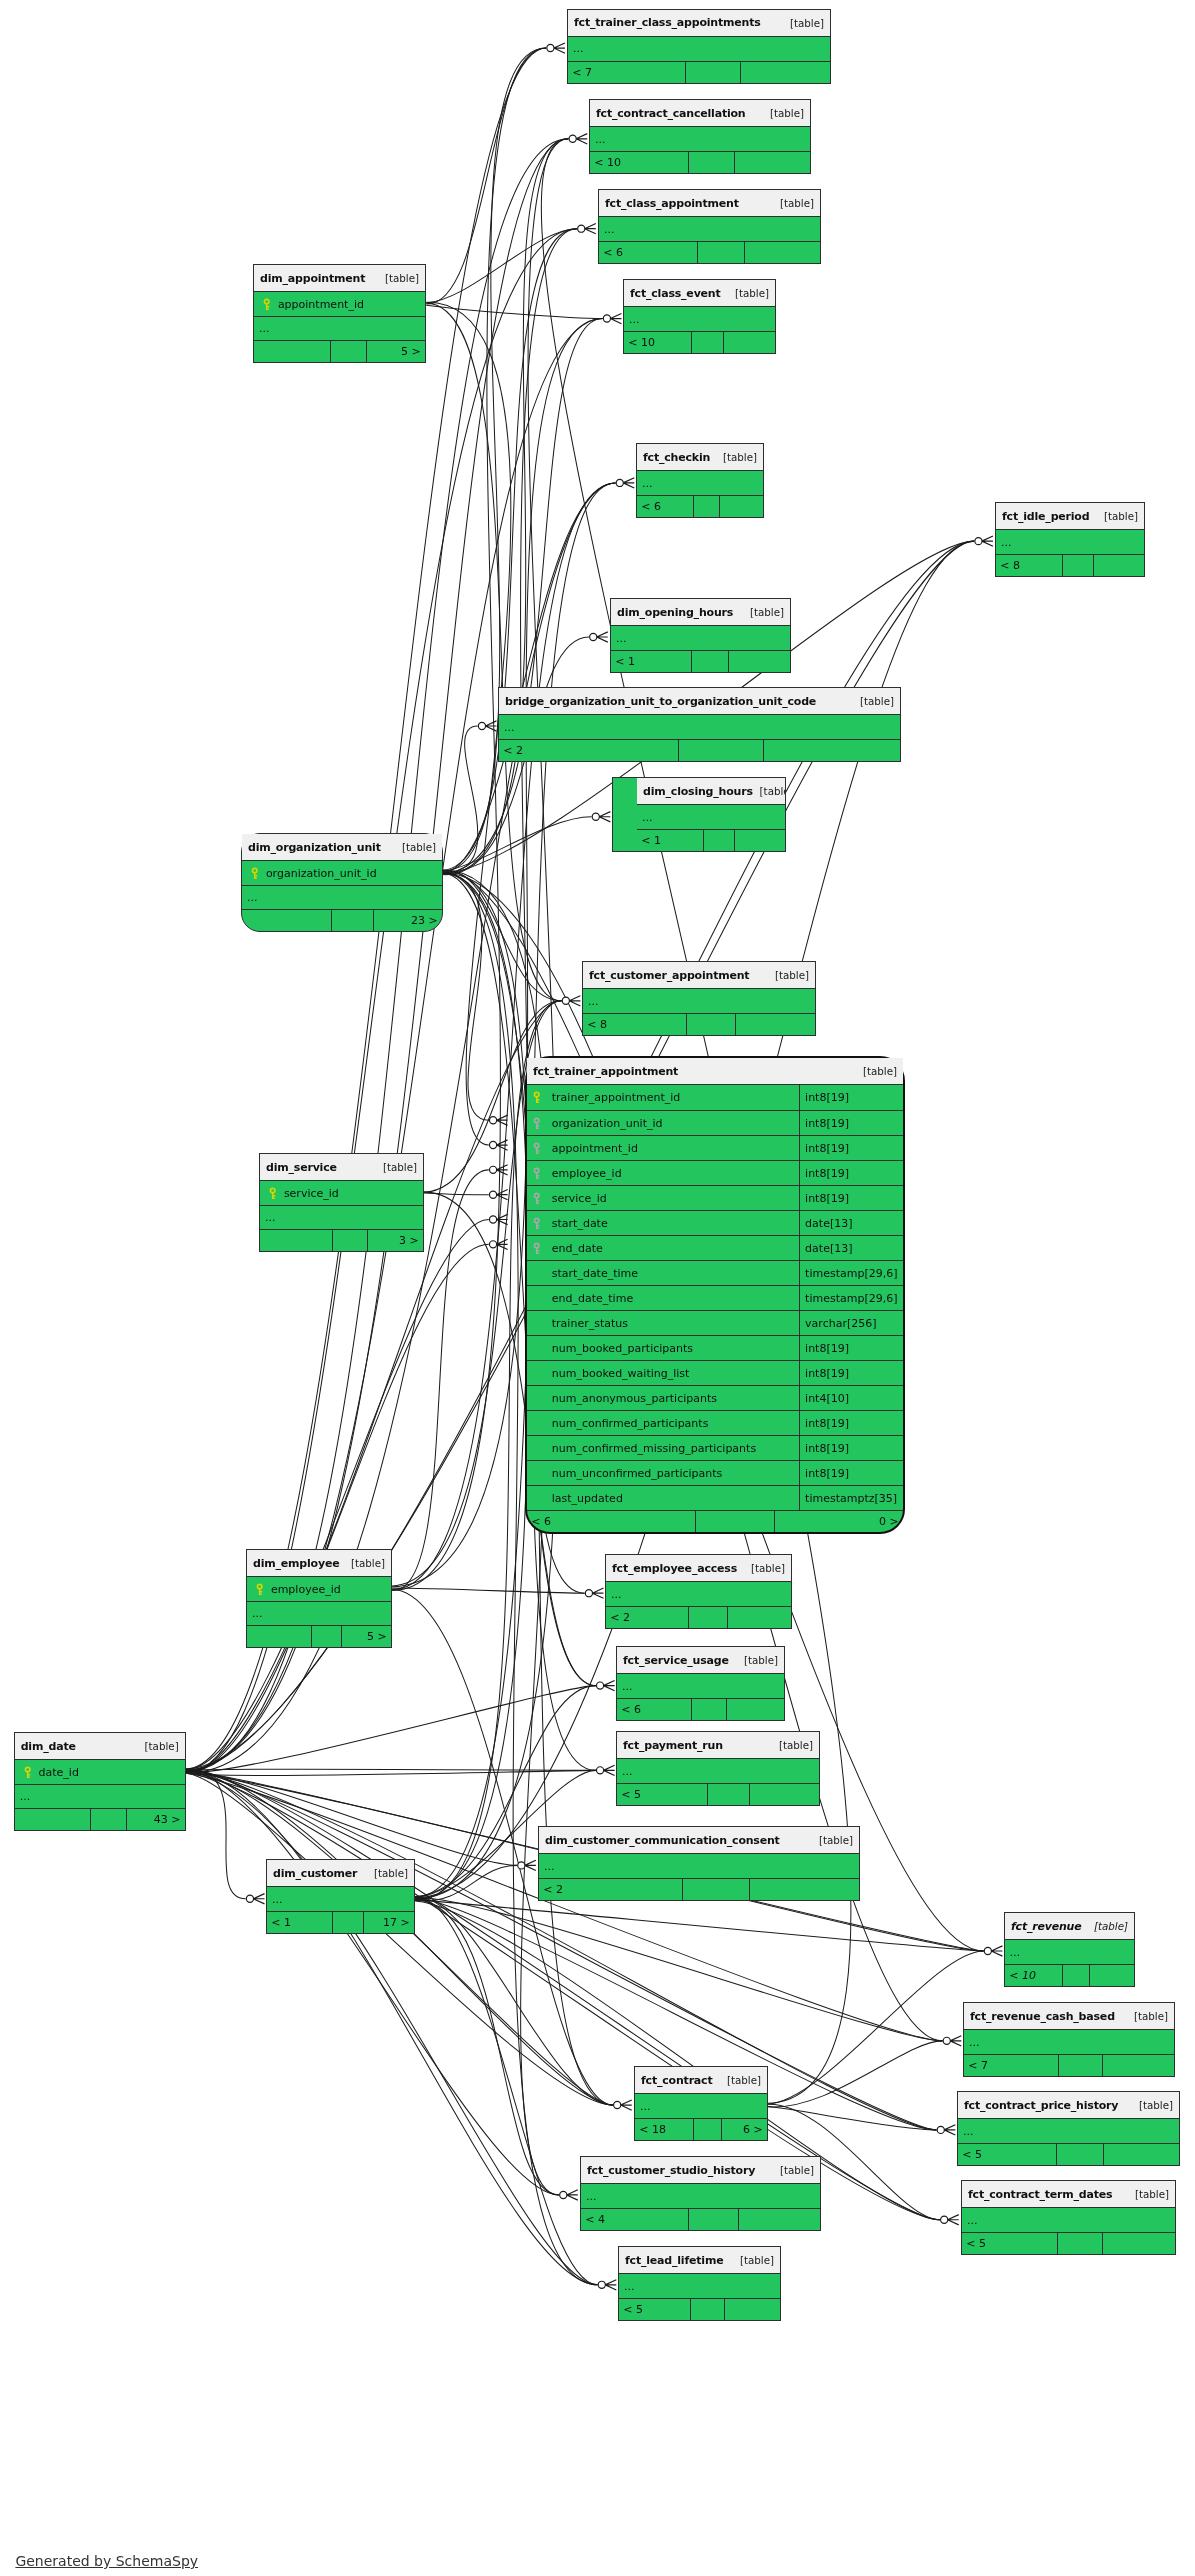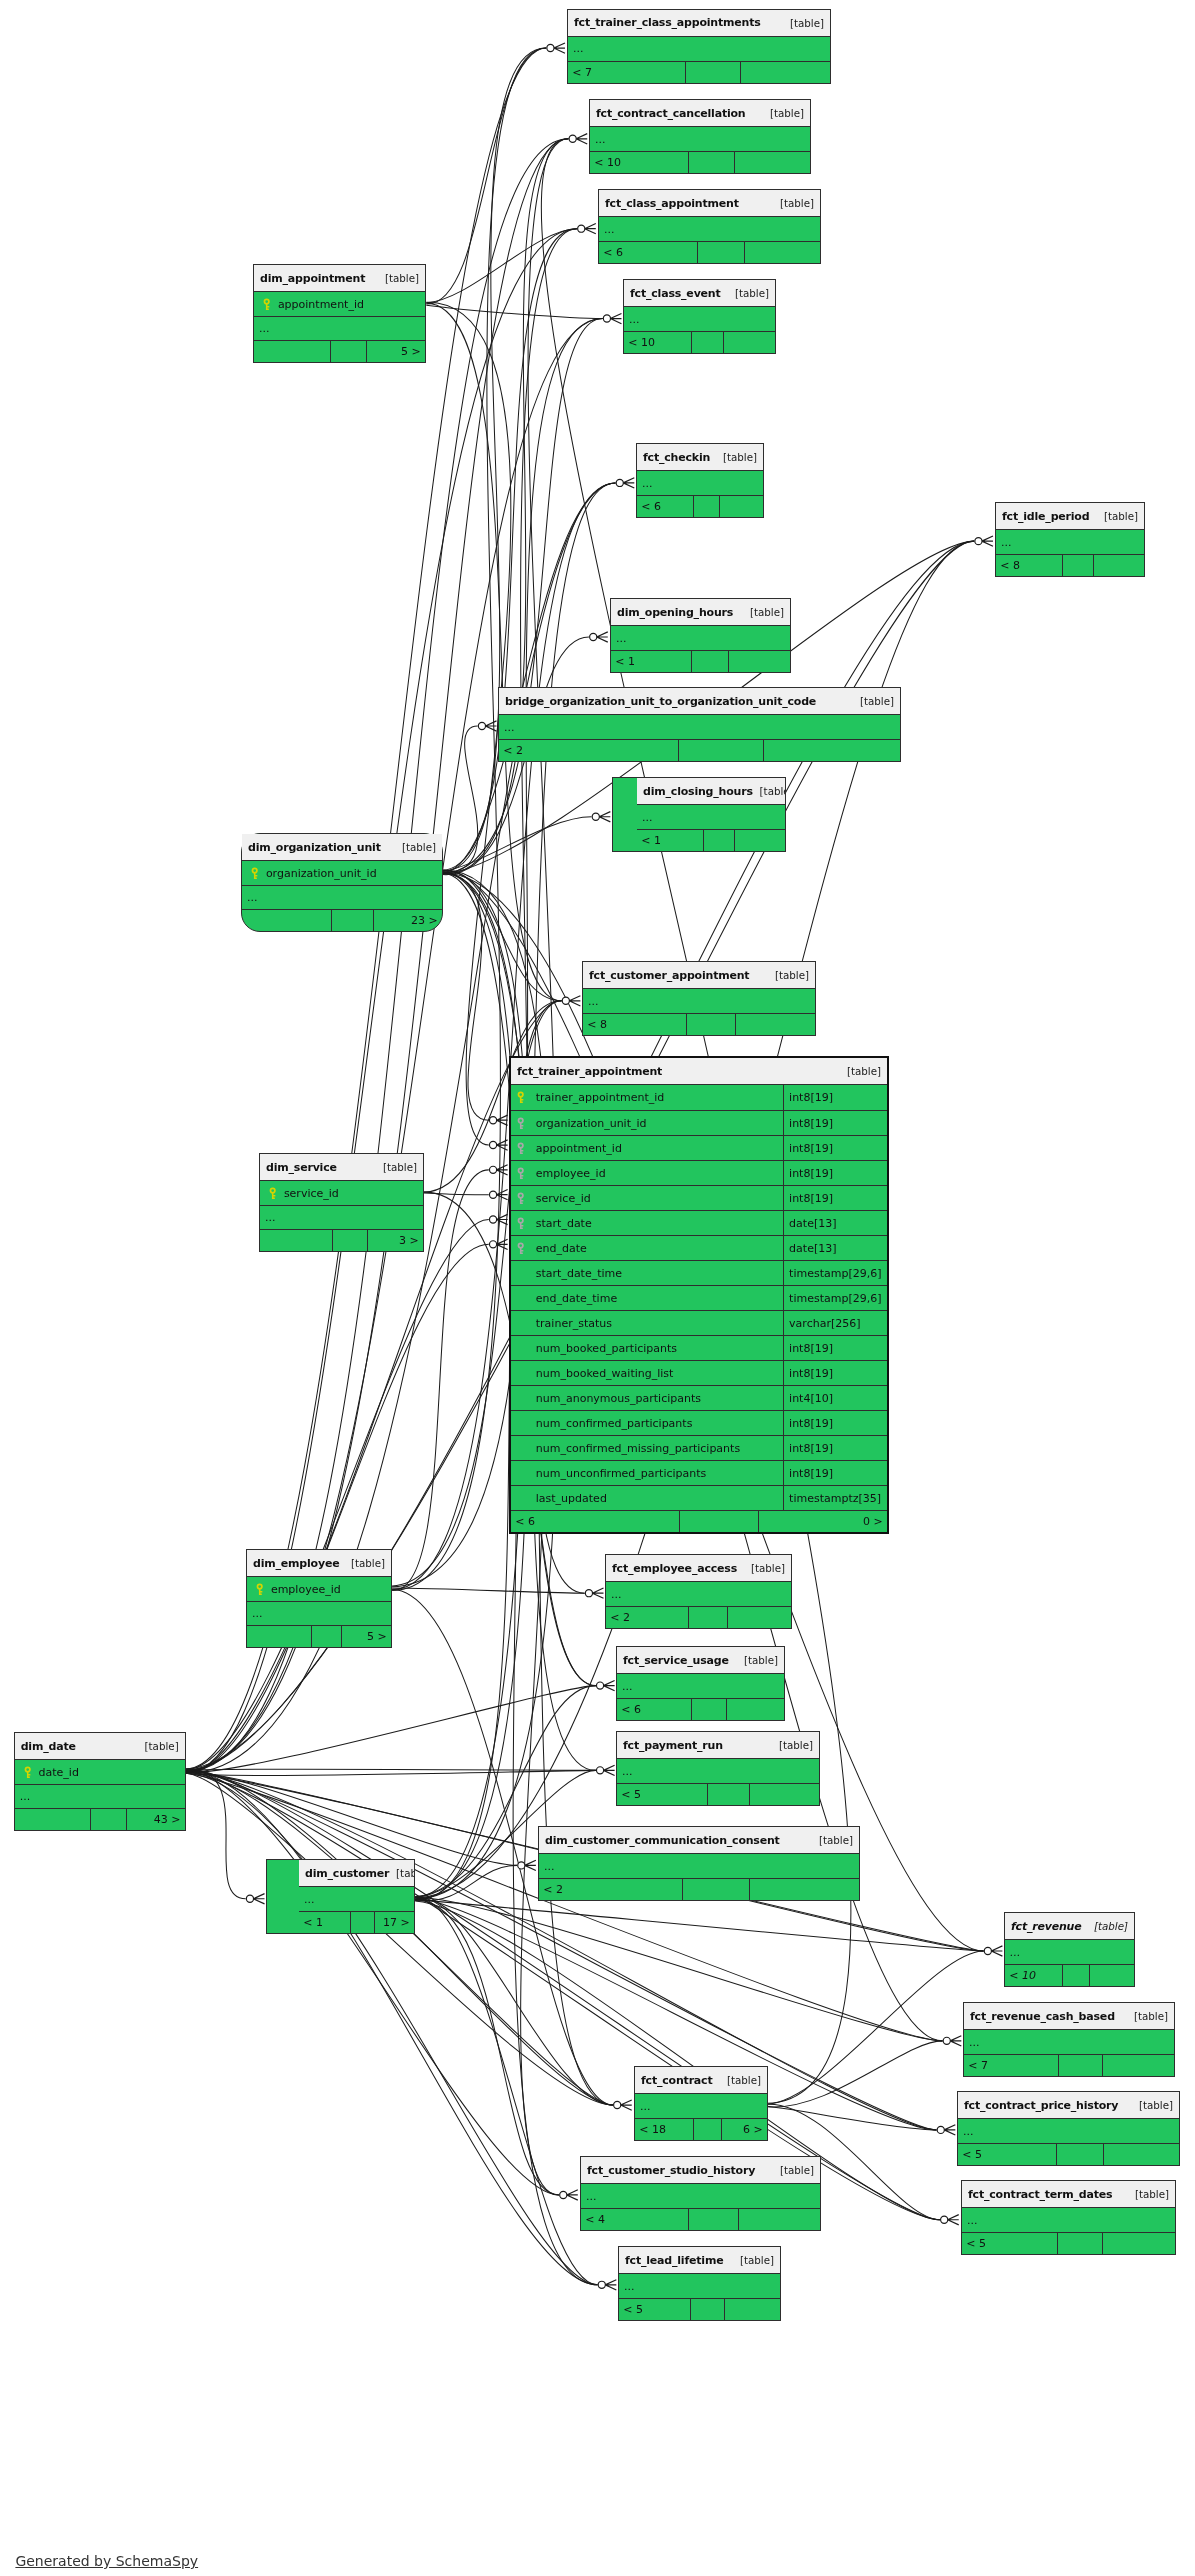--- a/index.html
+++ b/index.html
@@ -414,21 +414,21 @@
       </div>
       <div class="t-row">
         <span>...</span>
       </div>
       <div class="t-foot">
         <div class="fc fc-l">&lt; 8</div>
         <div class="fc fc-m"></div>
         <div class="fc fc-r"></div>
       </div>
     </div>
-    <div class="t-box focal" style="left: 509px; top: 1056px; width: 380px;">
+    <div class="t-box focal" style="left: 525px; top: 1056px; width: 380px; border-radius: 25px;">
       <div class="t-head">
         <span class="t-name">fct_trainer_appointment</span>
         <span class="t-tag">[table]</span>
       </div>
       <div class="t-col">
         <div class="col-name">
           <span class="t-key">
             <svg width="9.4" height="13" viewBox="0 0 11 15">
               <circle cx="5.5" cy="4" r="2.6" fill="none" stroke="#d4d400" stroke-width="2"></circle>
               <path d="M5.5 6.6 V14 M5.5 10.2 H8.6 M5.5 13 H8" stroke="#d4d400" stroke-width="1.8" fill="none"></path>
@@ -704,21 +704,21 @@
       </div>
       <div class="t-row">
         <span>...</span>
       </div>
       <div class="t-foot">
         <div class="fc fc-l">&lt; 2</div>
         <div class="fc fc-m"></div>
         <div class="fc fc-r"></div>
       </div>
     </div>
-    <div class="t-box" style="left: 266px; top: 1859px; width: 149px; padding-left: 32px;">
+    <div class="t-box" style="left: 266px; top: 1859px; width: 149px;">
       <div class="t-head">
         <span class="t-name">dim_customer</span>
         <span class="t-tag">[table]</span>
       </div>
       <div class="t-row">
         <span>...</span>
       </div>
       <div class="t-foot">
         <div class="fc fc-l">&lt; 1</div>
         <div class="fc fc-m"></div>

